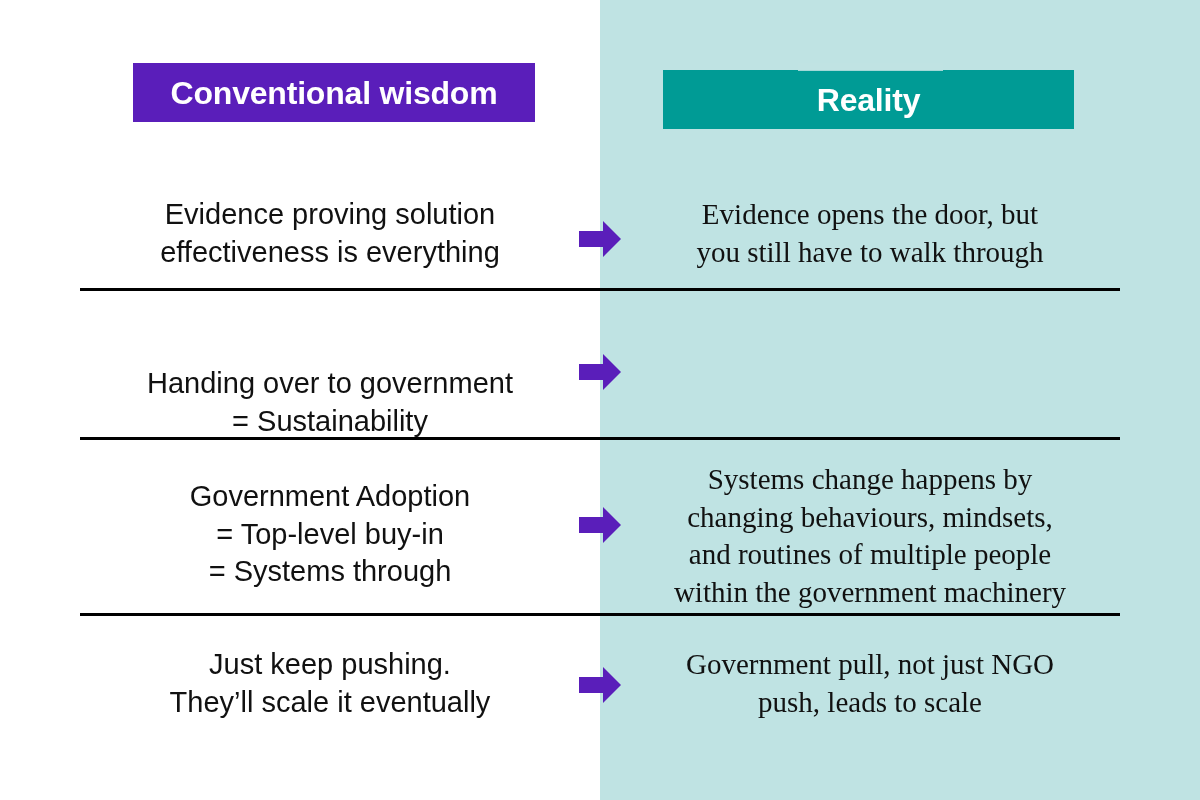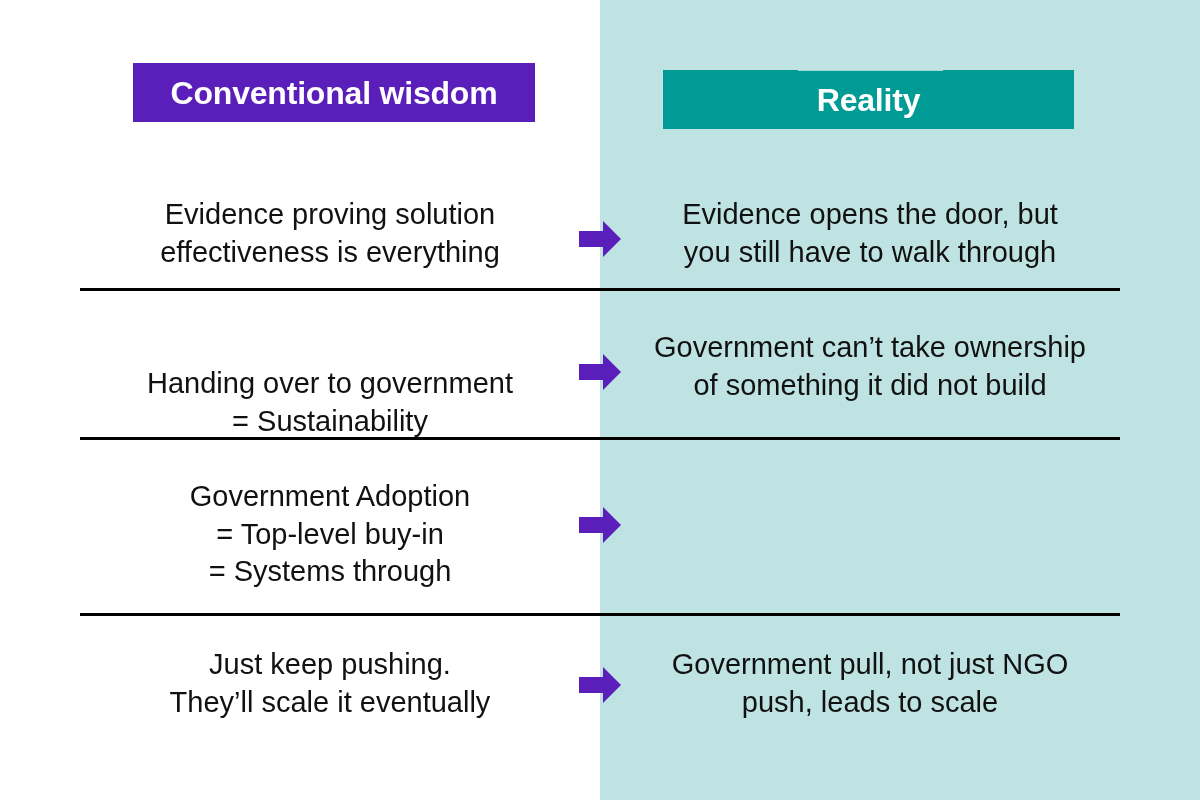--- a/index.html
+++ b/index.html
@@ -43,21 +43,21 @@
   }
   .cell{
     position:absolute;
     text-align:center;
     color:#111111;
     font-size:29px;
     line-height:1.3;
     white-space:pre-line;
   }
   .cell-left{left:80px;width:500px;}
-  .cell-right{left:620px;width:500px;}
+  .cell-right{left:620px;width:500px;font-family:Liberation Serif, serif;}
 
   
   .divider{
     position:absolute;left:80px;width:1040px;height:3px;
     background:#000000;
   }
 
   
   .arrow{
     position:absolute;width:42px;height:36px;
@@ -92,33 +92,35 @@
 
   <div class="divider" style="top:288px;"></div>
 
   <div class="cell cell-left" style="top:329px;margin-top:36px;">Handing over to government
 = Sustainability</div>
   <div class="arrow" style="left:579px;top:354px;">
     <svg viewBox="0 0 42 36" xmlns="http://www.w3.org/2000/svg" aria-hidden="true">
       <polygon points="0,10 24,10 24,0 42,18 24,36 24,26 0,26" fill="#5a1eba"></polygon>
     </svg>
   </div>
-  <div class="cell cell-right" style="top:329px;">Government can’t take ownership
-of something it did not build</div>
 
   <div class="divider" style="top:437px;"></div>
 
   <div class="cell cell-left" style="top:478px;">Government Adoption
 = Top-level buy-in
 = Systems through</div>
   <div class="arrow" style="left:579px;top:507px;">
     <svg viewBox="0 0 42 36" xmlns="http://www.w3.org/2000/svg" aria-hidden="true">
       <polygon points="0,10 24,10 24,0 42,18 24,36 24,26 0,26" fill="#5a1eba"></polygon>
     </svg>
   </div>
+  <div class="cell cell-right" style="top:461px;">Systems change happens by
+changing behaviours, mindsets,
+and routines of multiple people
+within the government machinery</div>
 
   <div class="divider" style="top:613px;"></div>
 
   <div class="cell cell-left" style="top:646px;">Just keep pushing.
 They’ll scale it eventually</div>
   <div class="arrow" style="left:579px;top:667px;">
     <svg viewBox="0 0 42 36" xmlns="http://www.w3.org/2000/svg" aria-hidden="true">
       <polygon points="0,10 24,10 24,0 42,18 24,36 24,26 0,26" fill="#5a1eba"></polygon>
     </svg>
   </div>

